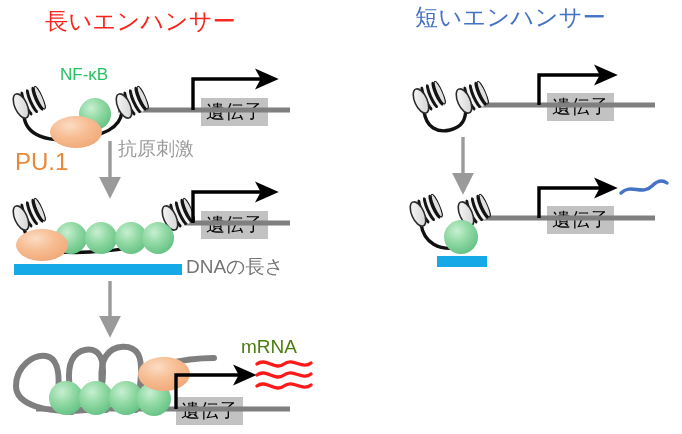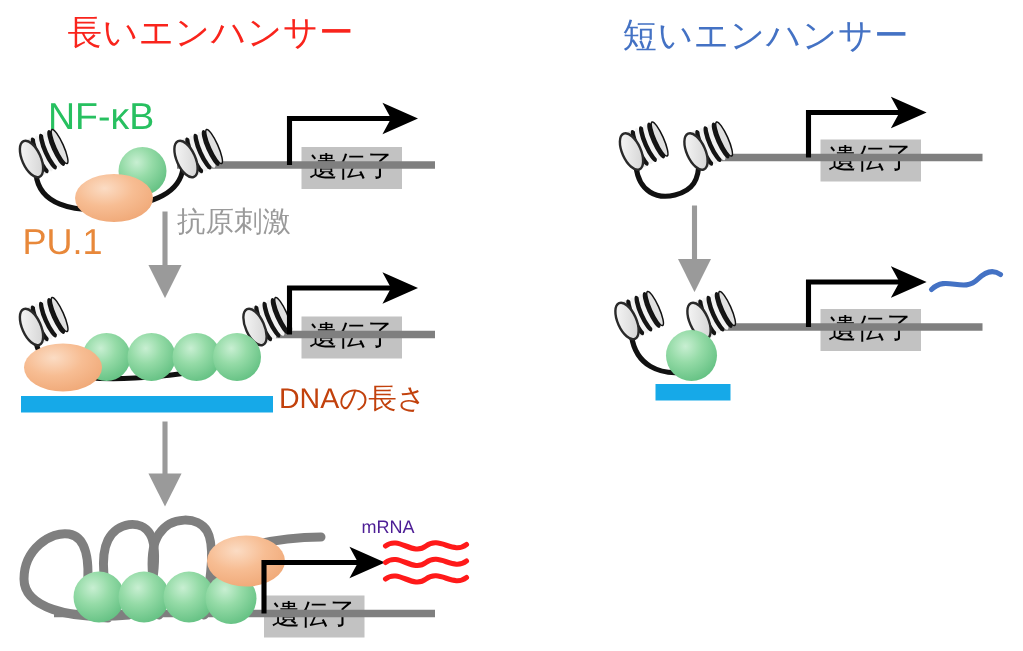--- a/index.html
+++ b/index.html
@@ -9,28 +9,28 @@
     -webkit-font-smoothing:antialiased;
   }
   .stage{position:absolute;inset:0;width:682px;height:434px;}
   svg.layer{position:absolute;left:0;top:0;width:682px;height:434px;overflow:visible;}
 
   .panel-title{
     position:absolute;font-size:23px;font-weight:400;letter-spacing:.5px;
     white-space:nowrap;line-height:1;
   }
   #title-long{left:45px;top:10px;color:#f9241c;}
-  #title-short{left:415px;top:12px;color:#4472c4;}
+  #title-short{left:415px;top:6px;color:#4472c4;}
 
   .lbl{position:absolute;white-space:nowrap;line-height:1;}
-  #lbl-nfkb{left:32px;top:66px;font-size:25px;color:#27c060;}
+  #lbl-nfkb{left:60px;top:66px;font-size:17px;color:#27c060;}
   #lbl-pu1{left:15px;top:150px;font-size:24px;color:#e8883a;}
   #lbl-stim{left:118px;top:139px;font-size:19px;color:#9a9a9a;font-family:Liberation Serif, serif;}
-  #lbl-dnalen{left:186px;top:257px;font-size:19px;color:#c2410c;text-align:right;}
-  #lbl-mrna{left:241px;top:337px;font-size:12px;color:#4c1d95;margin-top:8px;}
+  #lbl-dnalen{left:186px;top:257px;font-size:19px;color:#737373;text-align:right;}
+  #lbl-mrna{left:241px;top:337px;font-size:19px;color:#4d7c0f;}
 
   .genebox{
     position:absolute;background:#c2c2c2;color:#000;
     font-size:19px;line-height:1;padding:4px 5px 5px 5px;white-space:nowrap;
   }
   #gene-L1{left:201px;top:98px;}
   #gene-L2{left:201px;top:211px;}
   #gene-L3{left:176px;top:397px;}
   #gene-R1{left:547px;top:93px;}
   #gene-R2{left:547px;top:206px;}

